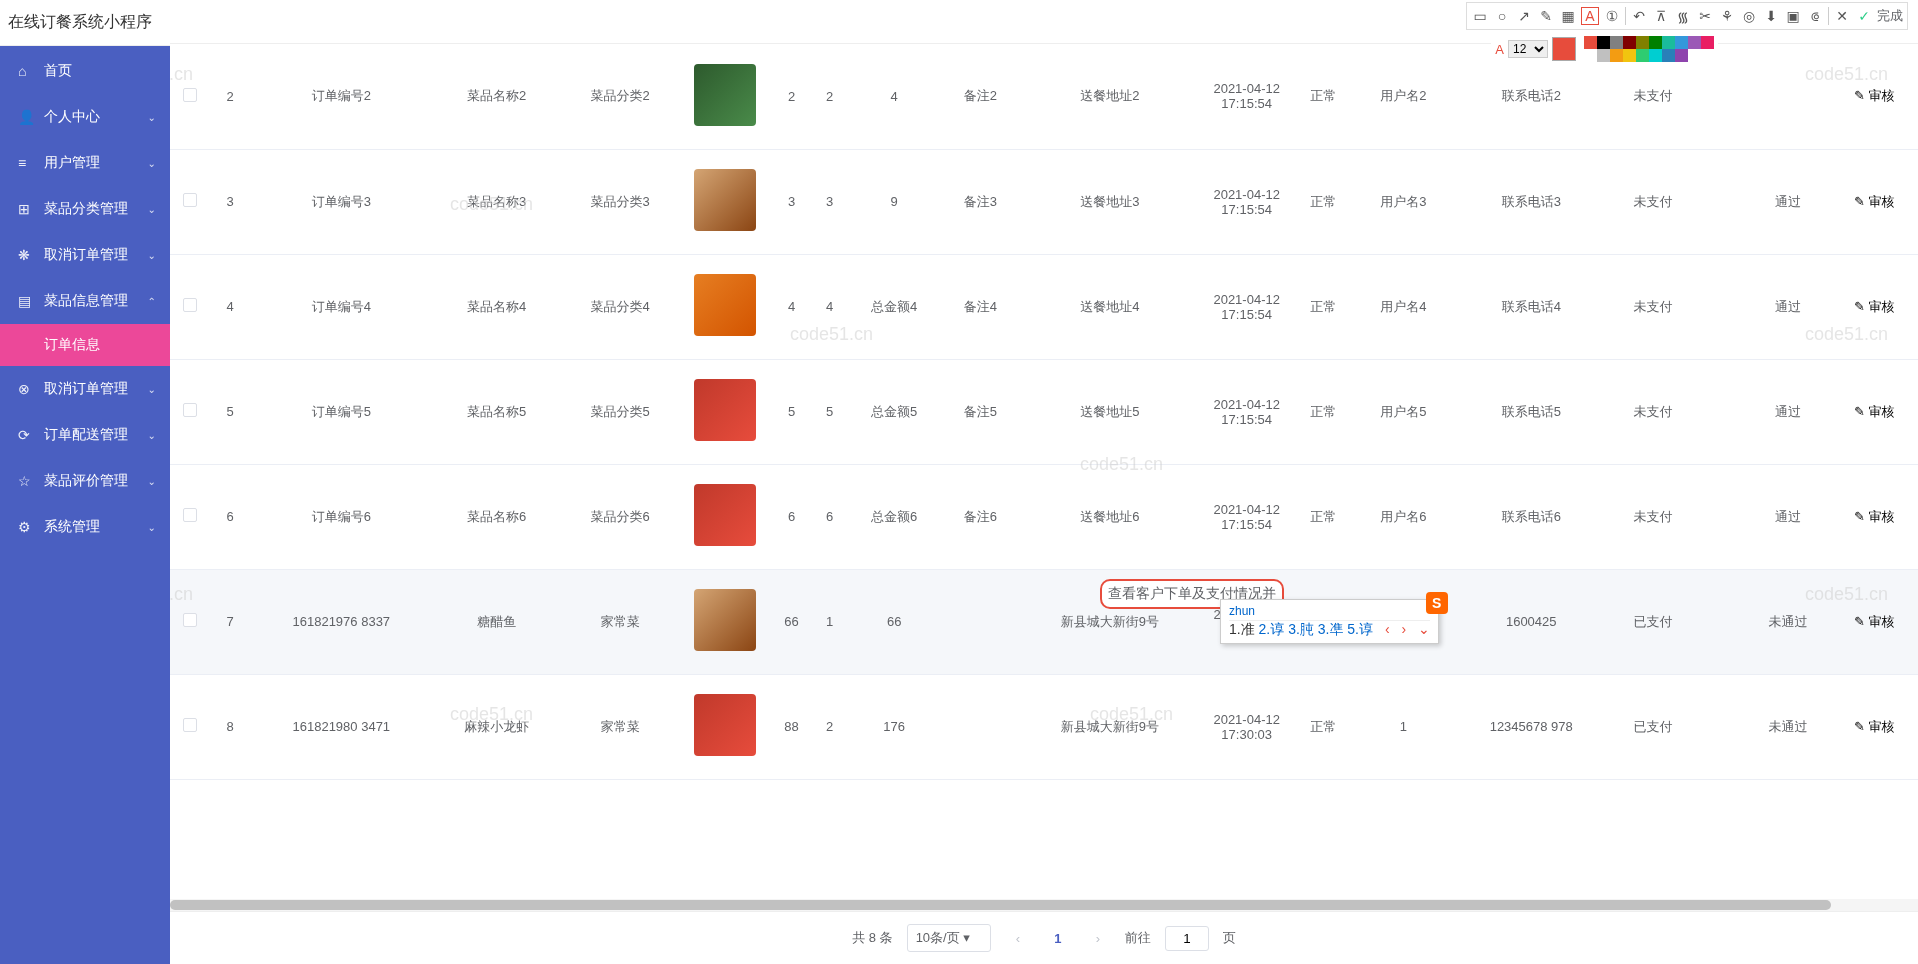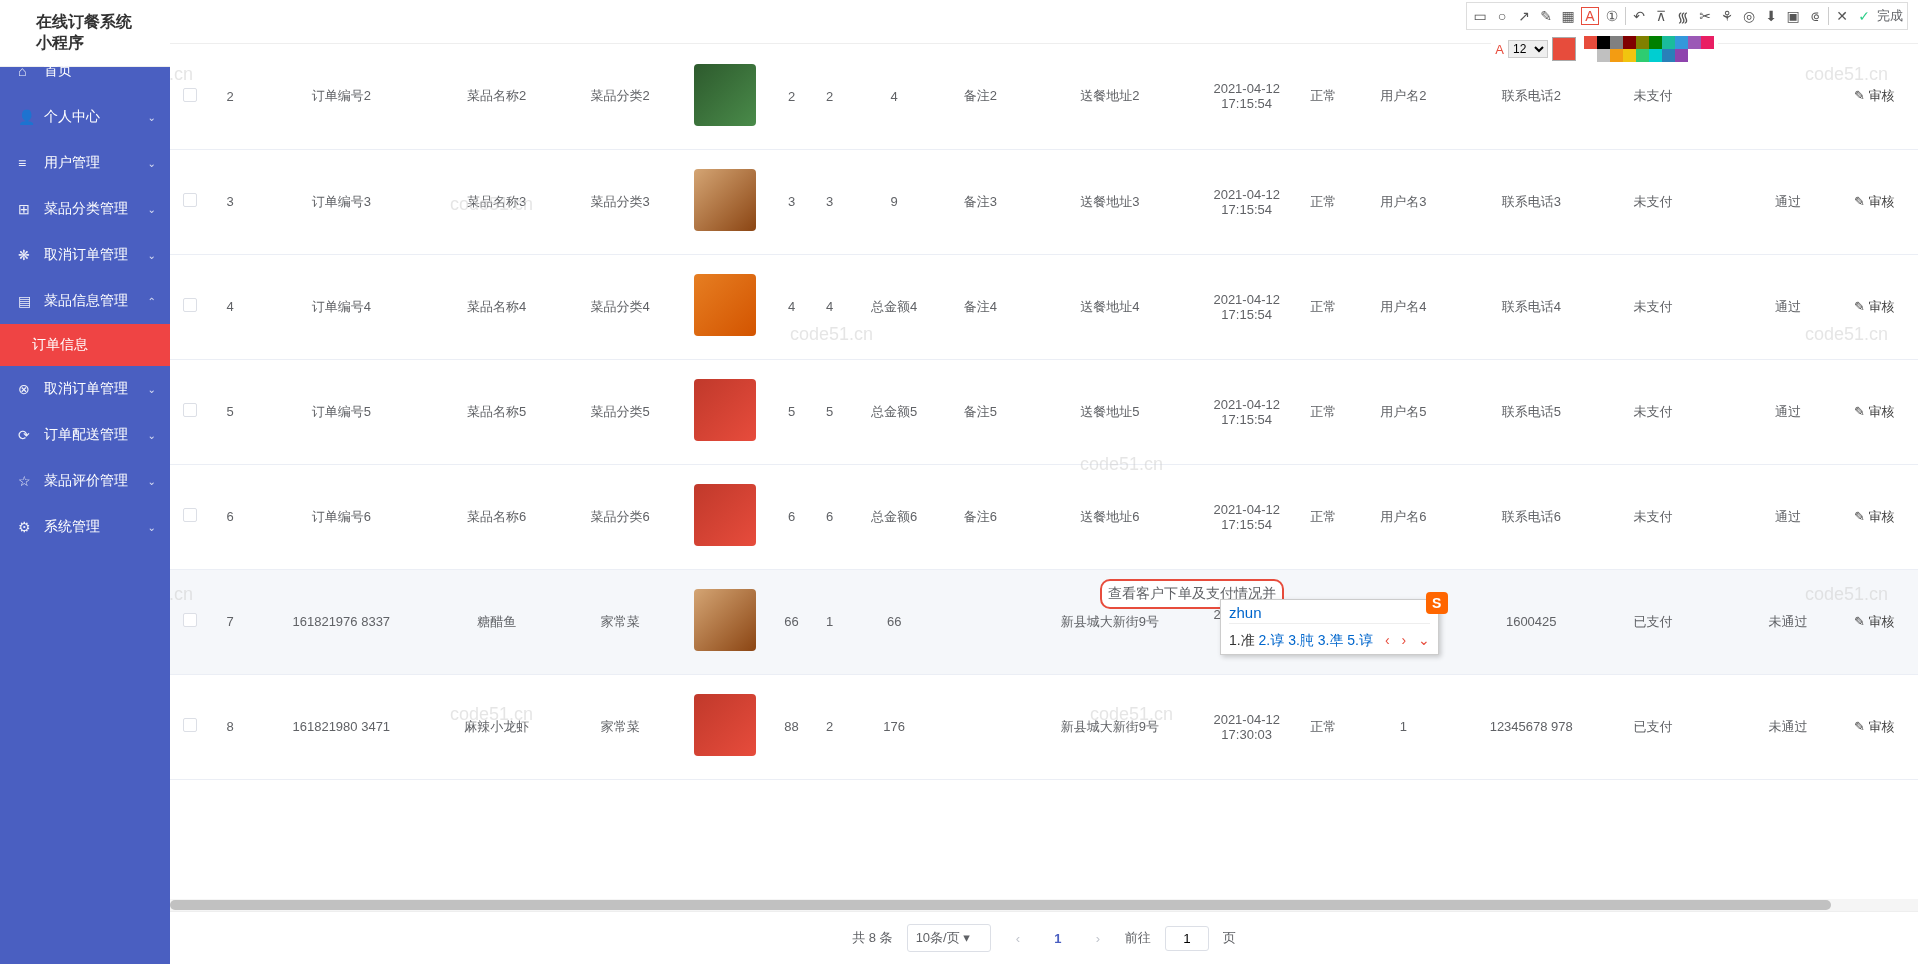--- a/index.html
+++ b/index.html
@@ -1,51 +1,51 @@
 <!DOCTYPE html>
 <html><head>
 <meta charset="utf-8">
 <style>
 * { margin: 0; padding: 0; box-sizing: border-box; }
 body { font-family: "Microsoft YaHei", Arial, sans-serif; font-size: 13px; color: #606266; background: #fff; overflow: hidden; }
 .app { display: flex; height: 964px; width: 1918px; }
 .sidebar { width: 170px; background: #4a5fc1; color: #fff; flex-shrink: 0; }
-.logo-bar { background: #fff; color: #333; font-weight: bold; font-size: 16px; padding: 12px 36px; border-bottom: 1px solid #eee; position: absolute; top: 0; left: 0; width: 170px; }
+.logo-bar { background: #fff; color: #333; font-weight: normal; font-size: 16px; padding: 12px 8px; border-bottom: 1px solid #eee; position: absolute; top: 0; left: 0; width: 170px; }
 .menu { padding-top: 48px; }
 .menu-item { display: flex; align-items: center; padding: 14px 18px; font-size: 14px; cursor: pointer; position: relative; }
 .menu-item .icon { width: 16px; margin-right: 10px; opacity: 0.9; }
 .menu-item .arrow { position: absolute; right: 14px; font-size: 10px; opacity: 0.8; }
-.menu-sub { background: #ef4444; padding: 12px 18px 12px 32px; font-size: 14px; cursor: pointer; }
+.menu-sub { background: #ec4899; padding: 12px 18px 12px 44px; font-size: 14px; cursor: pointer; }
 .main { flex: 1; display: flex; flex-direction: column; position: relative; overflow: hidden; }
 .header-space { height: 44px; border-bottom: 1px solid #eee; }
 .table-wrap { flex: 1; overflow: auto; position: relative; }
 table { border-collapse: collapse; width: 100%; min-width: 1700px; }
 th, td { padding: 8px 6px; text-align: center; border-bottom: 1px solid #ebeef5; font-size: 13px; color: #606266; vertical-align: middle; }
 tr { height: 105px; }
 .checkbox { width: 14px; height: 14px; border: 1px solid #dcdfe6; border-radius: 2px; display: inline-block; background: #fff; }
 .food-img { width: 62px; height: 62px; background: linear-gradient(135deg, #d4a574, #8b4513); border-radius: 4px; display: inline-block; }
 .food-img.green { background: linear-gradient(135deg, #2d5a2d, #4a8b4a); }
 .food-img.orange { background: linear-gradient(135deg, #e67e22, #d35400); }
 .food-img.red { background: linear-gradient(135deg, #c0392b, #e74c3c); }
-.action-link { color: #404040; cursor: pointer; font-size: 13px; }
+.action-link { color: #000000; cursor: pointer; font-size: 13px; }
 .action-link::before { content: "✎ "; }
 .hover-row { background: #f5f7fa; }
 .watermark { position: absolute; color: #ccc; font-size: 18px; pointer-events: none; opacity: 0.5; }
 .big-watermark { position: absolute; color: #e74c3c; font-size: 36px; font-weight: bold; pointer-events: none; top: 390px; left: 520px; white-space: nowrap; }
 .toolbar { position: absolute; top: 2px; right: 10px; background: #fff; border: 1px solid #ddd; padding: 4px; display: flex; gap: 4px; align-items: center; z-index: 100; }
 .toolbar-row2 { position: absolute; top: 32px; right: 200px; display: flex; gap: 4px; align-items: center; z-index: 100; background: #fff; padding: 4px; }
 .tb-icon { width: 18px; height: 18px; display: inline-flex; align-items: center; justify-content: center; cursor: pointer; font-size: 14px; color: #555; }
 .tb-sep { width: 1px; height: 18px; background: #ccc; }
 .color-palette { display: flex; flex-wrap: wrap; width: 130px; }
 .color-sw { width: 13px; height: 13px; cursor: pointer; }
 .color-big { width: 24px; height: 24px; background: #e74c3c; border: 1px solid #aaa; margin-right: 4px; }
 .font-size-sel { width: 40px; font-size: 12px; border: 1px solid #ccc; }
 .edit-popup { position: absolute; background: #fff; border: 2px solid #e74c3c; padding: 4px 6px; font-size: 14px; z-index: 50; }
 .ime-popup { position: absolute; background: #fff; border: 1px solid #ccc; box-shadow: 2px 2px 5px rgba(0,0,0,0.2); padding: 4px 8px; font-size: 14px; z-index: 60; }
-.ime-input { color: #0066cc; font-size: 15px; border-bottom: 1px solid #eee; padding-bottom: 2px; margin-bottom: 8px; }
+.ime-input { color: #0066cc; font-size: 12px; border-bottom: 1px solid #eee; padding-bottom: 2px; margin-bottom: 0; }
 .ime-cand { color: #333; }
 .ime-cand .alt { color: #0066cc; }
 .ime-nav { color: #e74c3c; margin-left: 8px; }
 .ime-logo { position: absolute; right: -10px; top: -8px; width: 22px; height: 22px; background: #ff6600; border-radius: 4px; color: #fff; font-size: 14px; display: flex; align-items: center; justify-content: center; font-weight: bold; }
 .pagination { display: flex; align-items: center; justify-content: center; gap: 14px; padding: 12px; font-size: 13px; color: #606266; border-top: 1px solid #eee; }
 .pg-select { border: 1px solid #dcdfe6; padding: 4px 20px 4px 8px; border-radius: 3px; background: #fff; }
 .pg-btn { width: 26px; height: 26px; display: inline-flex; align-items: center; justify-content: center; cursor: pointer; color: #c0c4cc; }
 .pg-btn.active { color: #4a5fc1; font-weight: bold; }
 .pg-input { width: 44px; border: 1px solid #dcdfe6; padding: 4px; text-align: center; border-radius: 3px; }
 .scrollbar-h { height: 12px; background: #f5f5f5; position: relative; }

